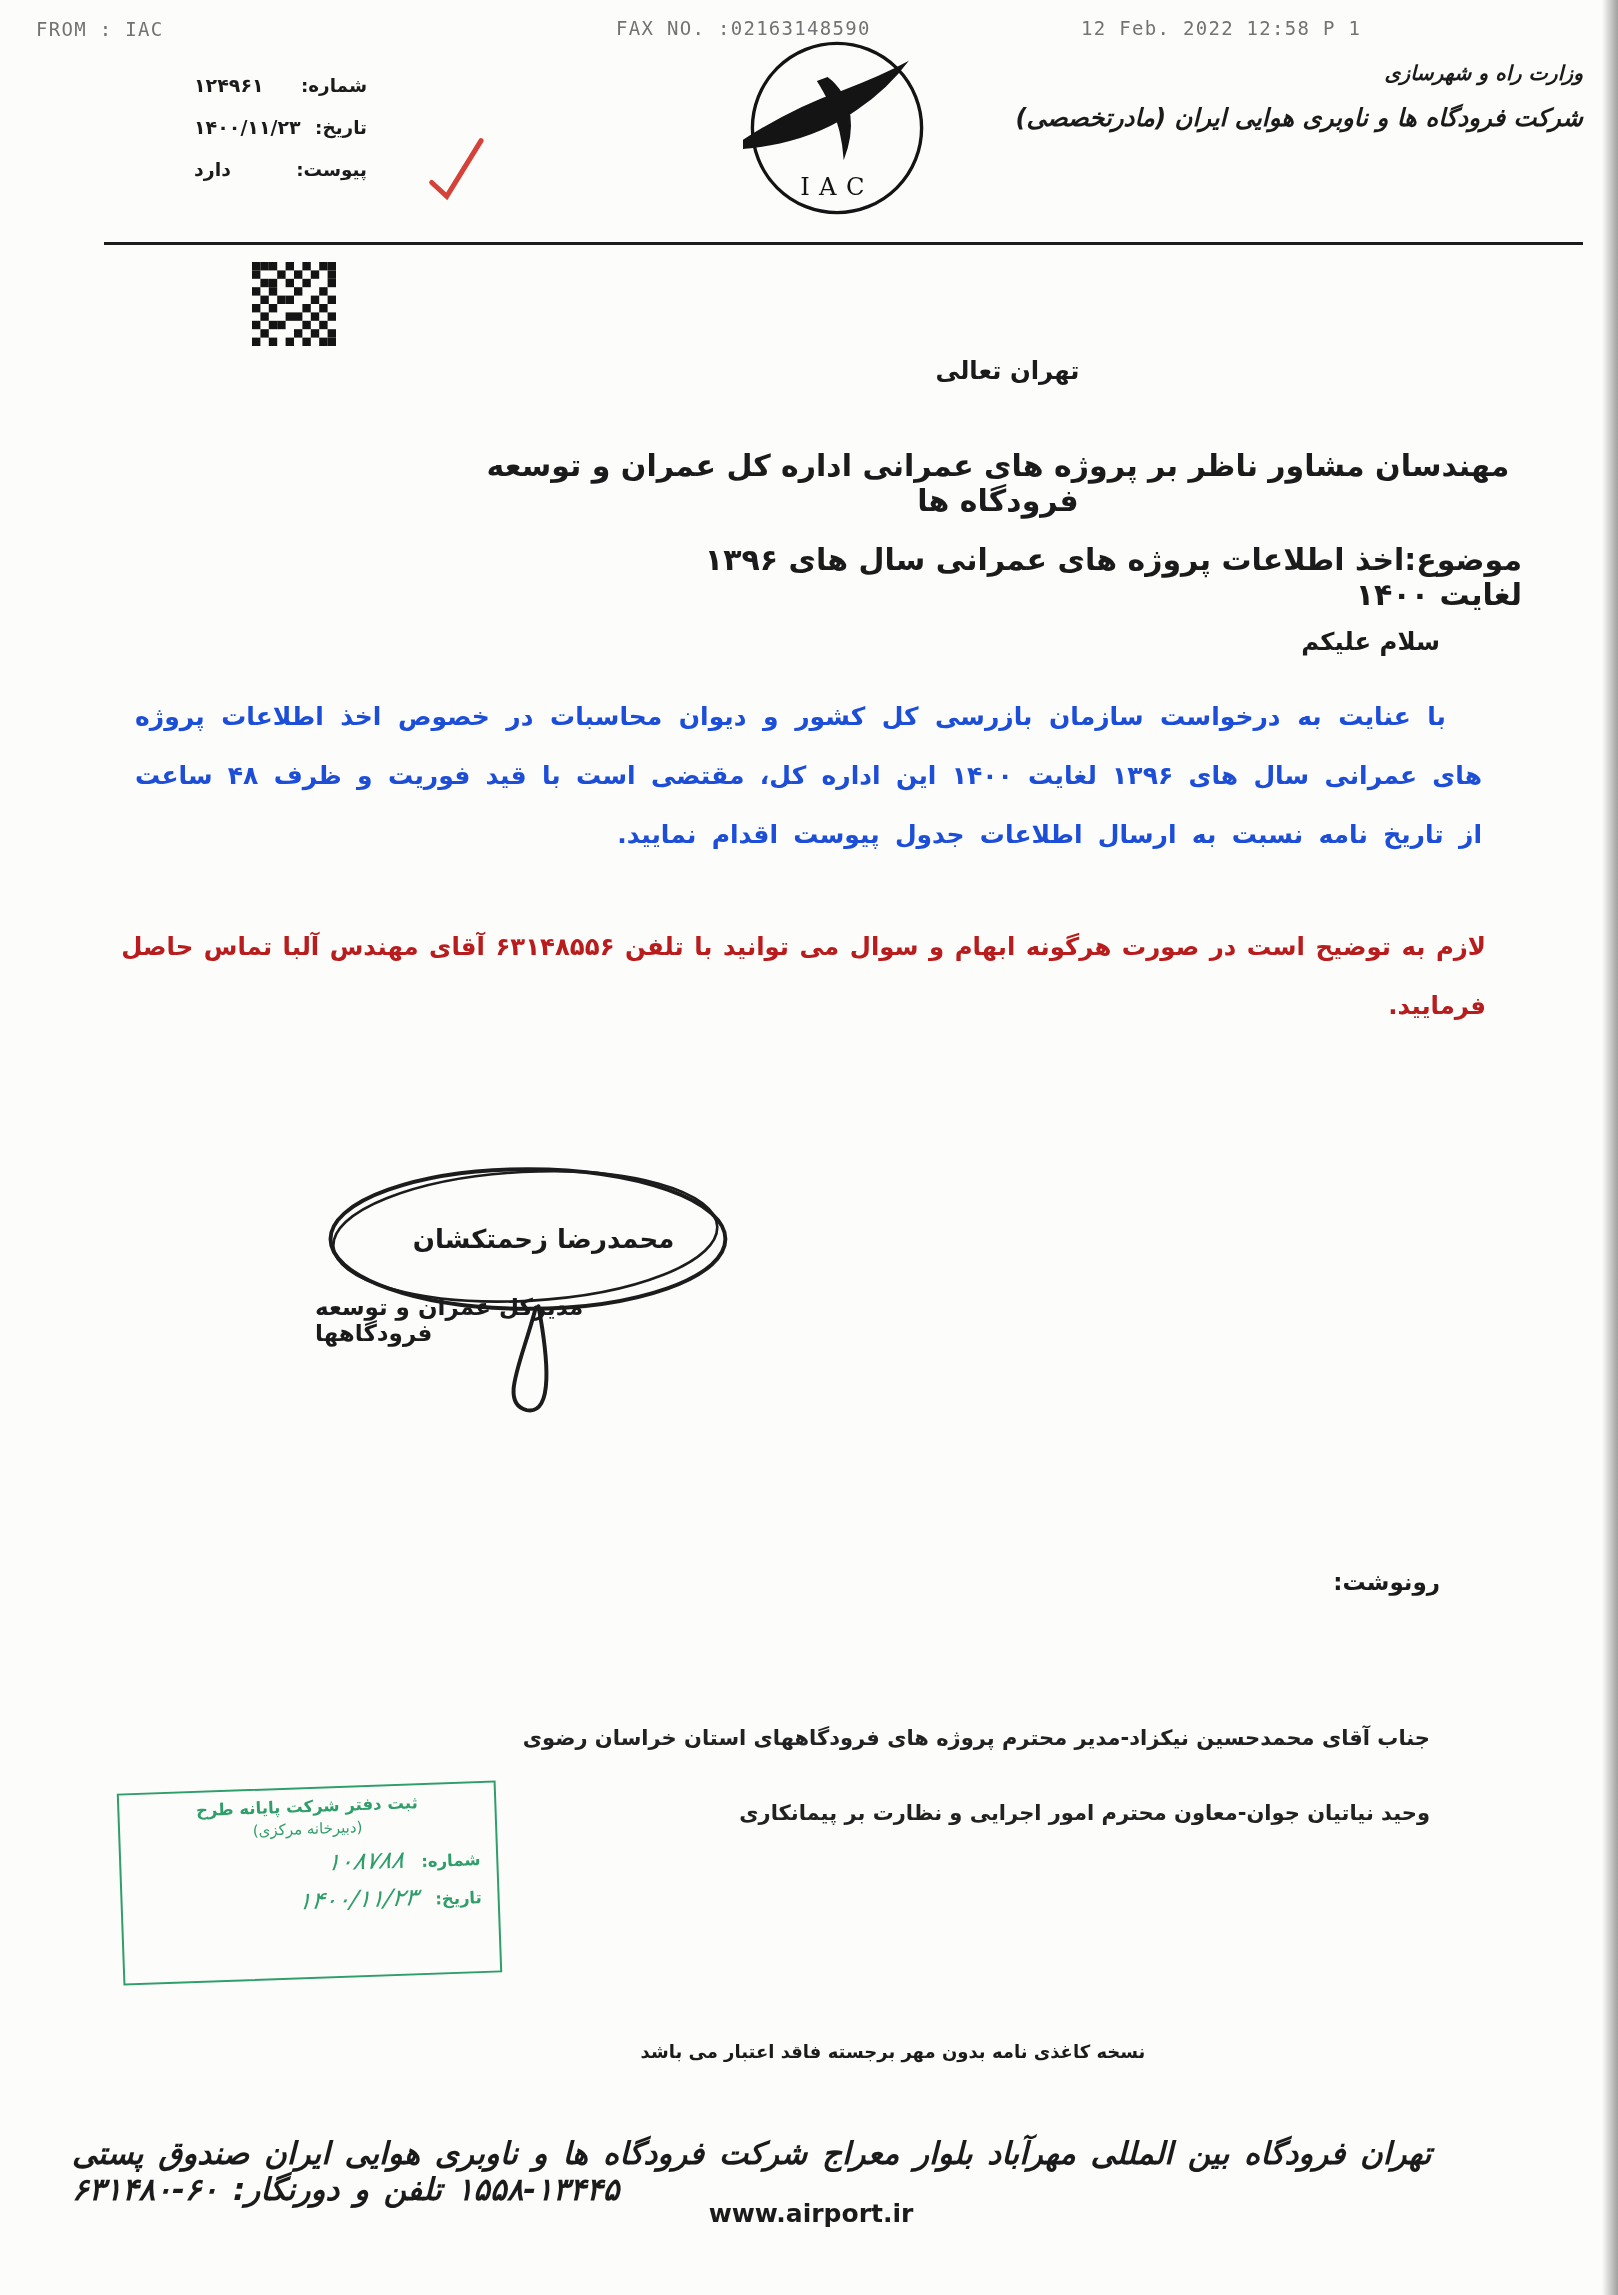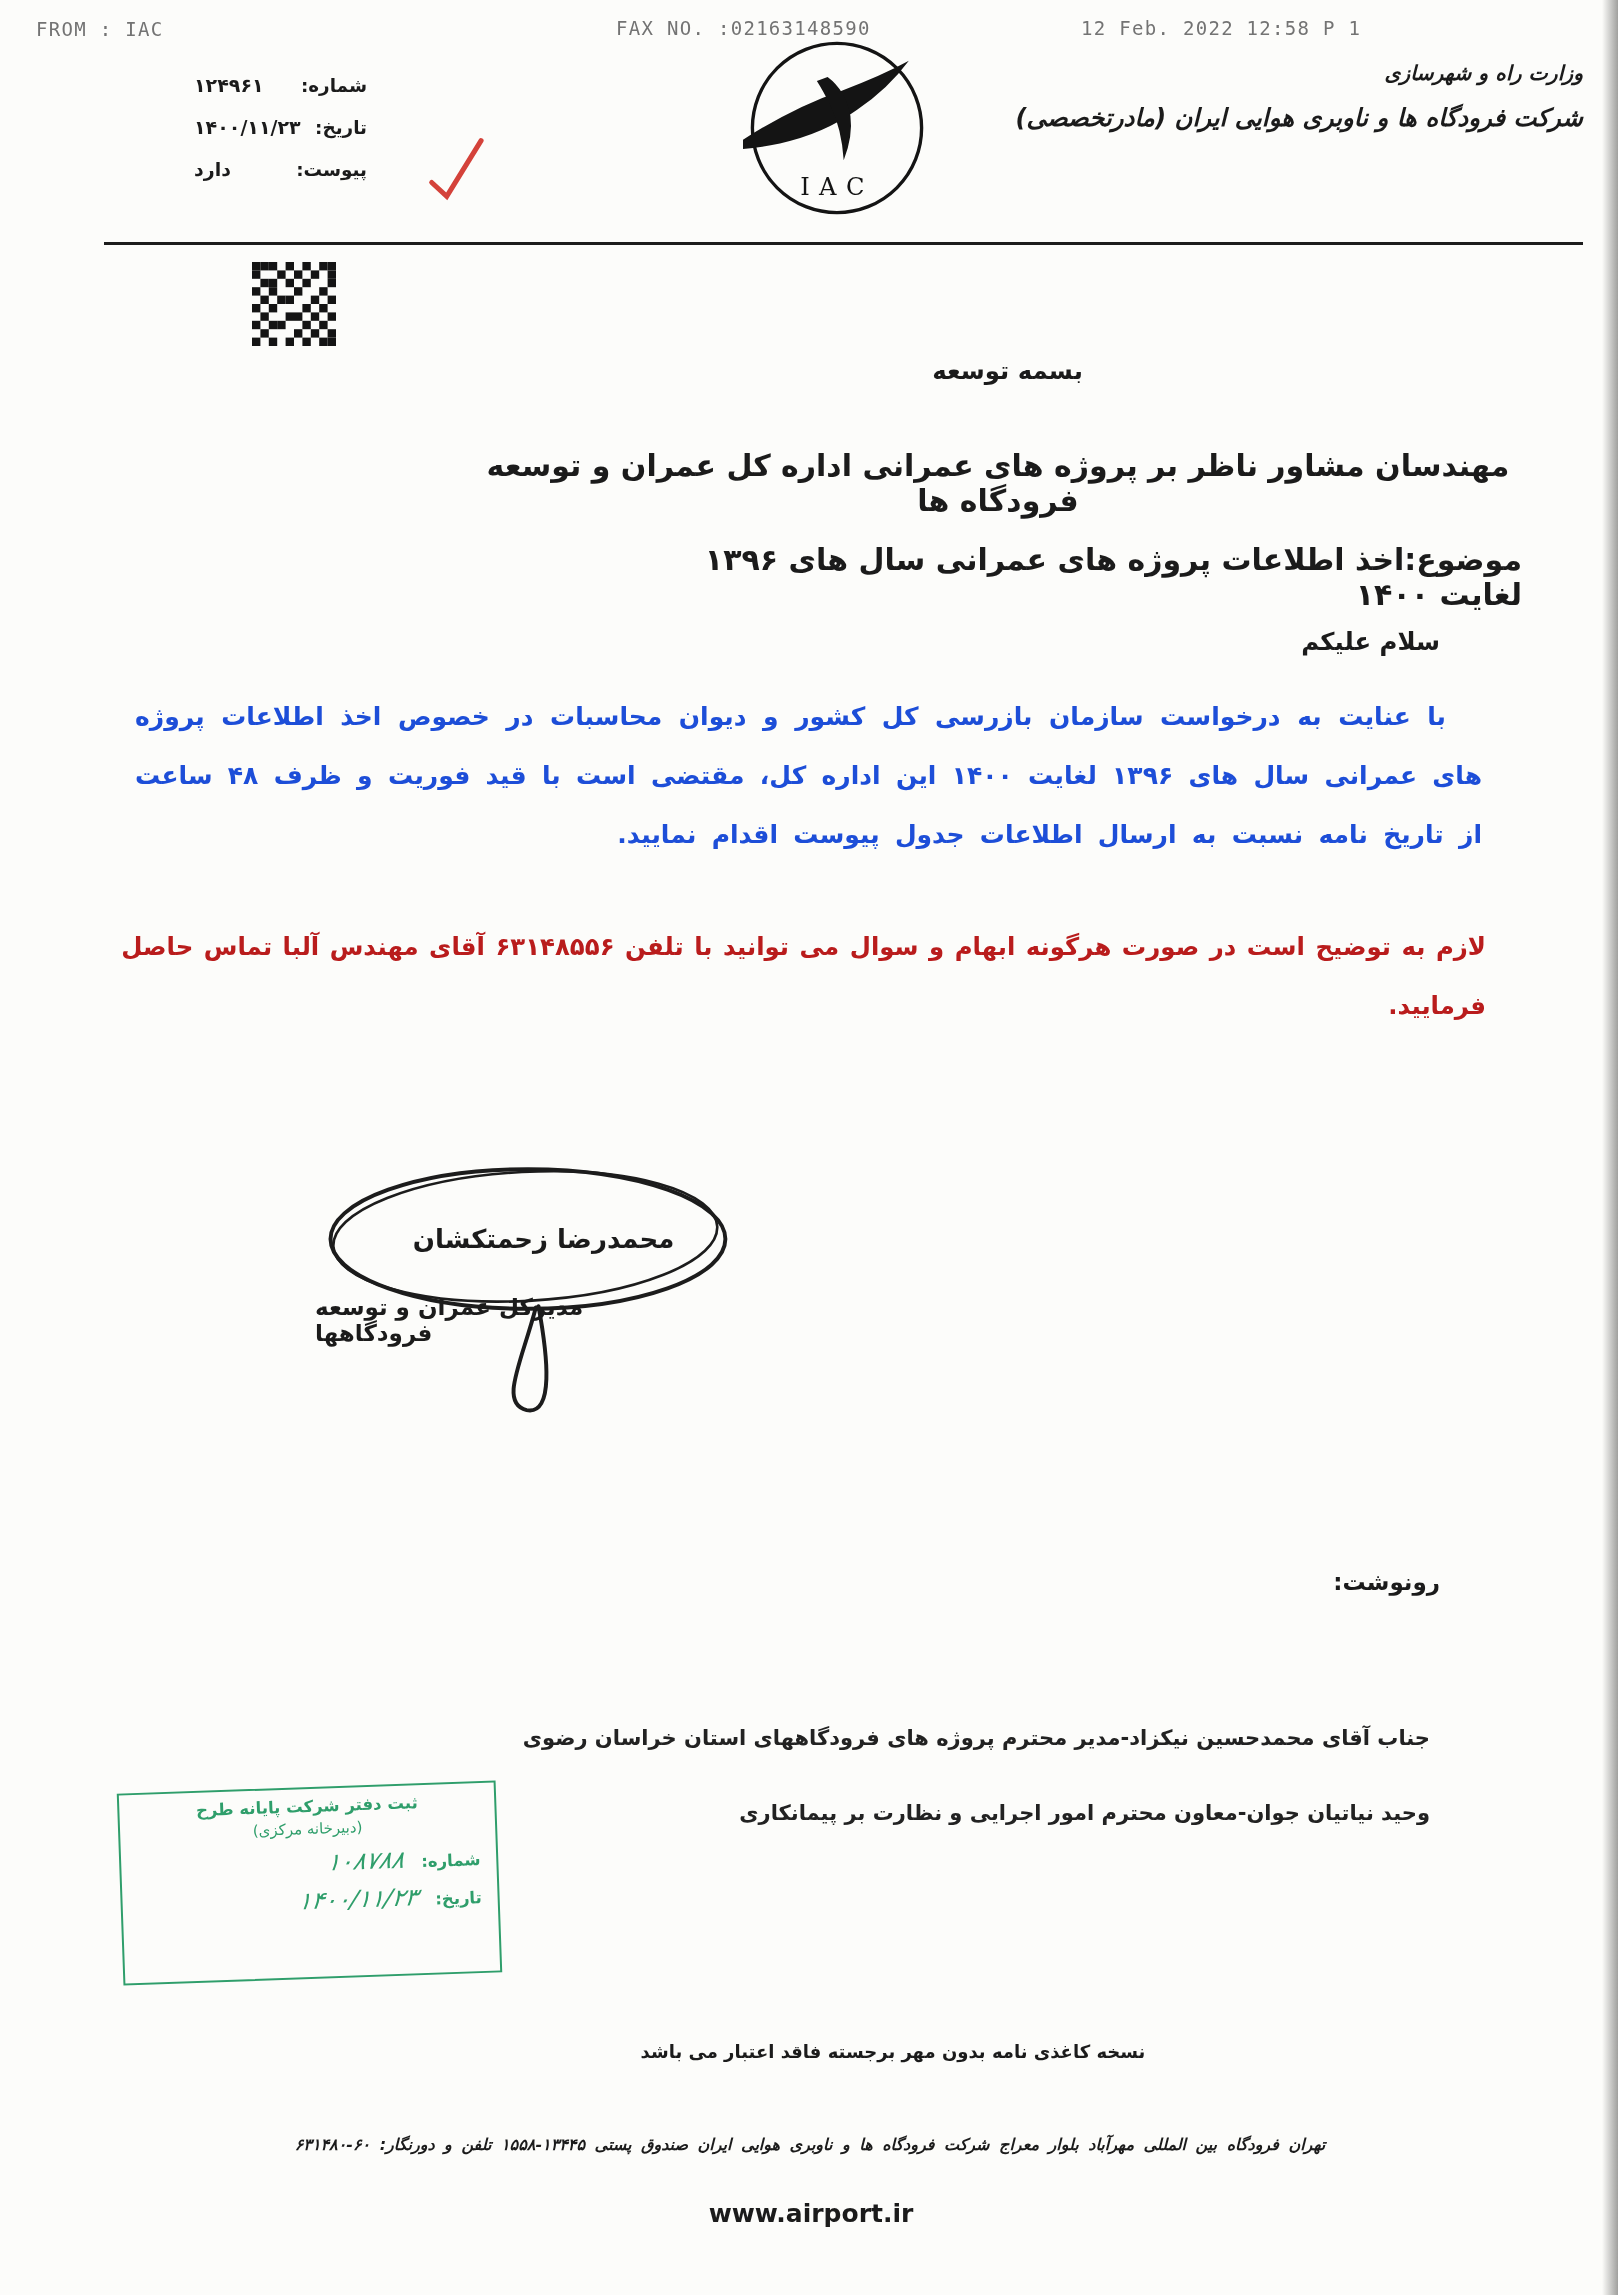--- a/index.html
+++ b/index.html
@@ -48,22 +48,22 @@
     transform:rotate(-2deg); padding:8px 10.5px;
     text-align:center;
   }
   .stamp .s1 { font-size:16.5px; font-weight:bold; }
   .stamp .s2 { font-size:15px; margin-top:4px; }
   .stamp-row { display:flex; align-items:baseline; gap:17px; margin-top:10.5px; padding-right:5.3px; }
   .stamp-row .lbl { font-size:16.5px; font-weight:bold; }
   .stamp-row .hand { font-size:24px; font-style:italic; transform:skewX(-10deg); letter-spacing:2px; }
 
   .validity { left:514px; top:2041px; width:758px; font-size:18px; font-weight:bold; text-align:center; }
-  .address  { left:72px; top:2135px; width:1476px; font-size:16px; font-weight:bold; font-style:italic;
-              text-align:center; word-spacing:4px; }
+  .address  { left:72px; top:2135px; width:1476px; font-size:31px; font-weight:bold; font-style:italic;
+              text-align:left; word-spacing:4px; }
   .website  { left:633px; top:2199px; width:356px; height:28px; overflow:hidden;
               font-size:25px; font-weight:bold; text-align:center; }
 
   .scan-edge { right:0; top:0; width:17px; height:2295px;
                background:linear-gradient(to right, rgba(0,0,0,0), #9a9a98); }
 </style>
 </head>
 <body>
 
 <div class="page">
@@ -151,21 +151,21 @@
       <rect x="84" y="96" width="12" height="12"></rect>
       <rect x="108" y="96" width="12" height="12"></rect>
     <rect x="0" y="108" width="12" height="12"></rect>
       <rect x="24" y="108" width="12" height="12"></rect>
       <rect x="48" y="108" width="12" height="12"></rect>
       <rect x="72" y="108" width="12" height="12"></rect>
       <rect x="96" y="108" width="12" height="12"></rect>
       <rect x="108" y="108" width="12" height="12"></rect>
   </svg>
 
-  <div class="abs besmele rtl">بسمه توسعه</div>
+  <div class="abs besmele rtl">تهران تعالی</div>
   <div class="abs recipient rtl">مهندسان مشاور ناظر بر پروژه های عمرانی اداره کل عمران و توسعه فرودگاه ها</div>
   <div class="abs subject rtl">موضوع:اخذ اطلاعات پروژه های عمرانی سال های ۱۳۹۶ لغایت ۱۴۰۰</div>
   <div class="abs salam rtl">سلام علیکم</div>
   <div class="abs para1 rtl">با عنایت به درخواست سازمان بازرسی کل کشور و دیوان محاسبات در خصوص اخذ اطلاعات پروژه های عمرانی سال های ۱۳۹۶ لغایت ۱۴۰۰ این اداره کل، مقتضی است با قید فوریت و ظرف ۴۸ ساعت از تاریخ نامه نسبت به ارسال اطلاعات جدول پیوست اقدام نمایید.</div>
   <div class="abs para2 rtl">لازم به توضیح است در صورت هرگونه ابهام و سوال می توانید با تلفن ۶۳۱۴۸۵۵۶ آقای مهندس آلبا تماس حاصل فرمایید.</div>
 
   <svg class="abs" style="left:316px; top:1139px;" width="441" height="283" viewBox="0 0 670 430">
     <ellipse cx="322" cy="152" rx="300" ry="106" fill="none" stroke="#1c1c1c" stroke-width="6"></ellipse>
     <ellipse cx="318" cy="148" rx="292" ry="98" fill="none" stroke="#1c1c1c" stroke-width="4" transform="rotate(-3 318 148)"></ellipse>
     <path d="M334 256 C 312 340 278 402 320 412 C 362 420 352 330 338 254" fill="none" stroke="#1c1c1c" stroke-width="6" stroke-linecap="round"></path>

